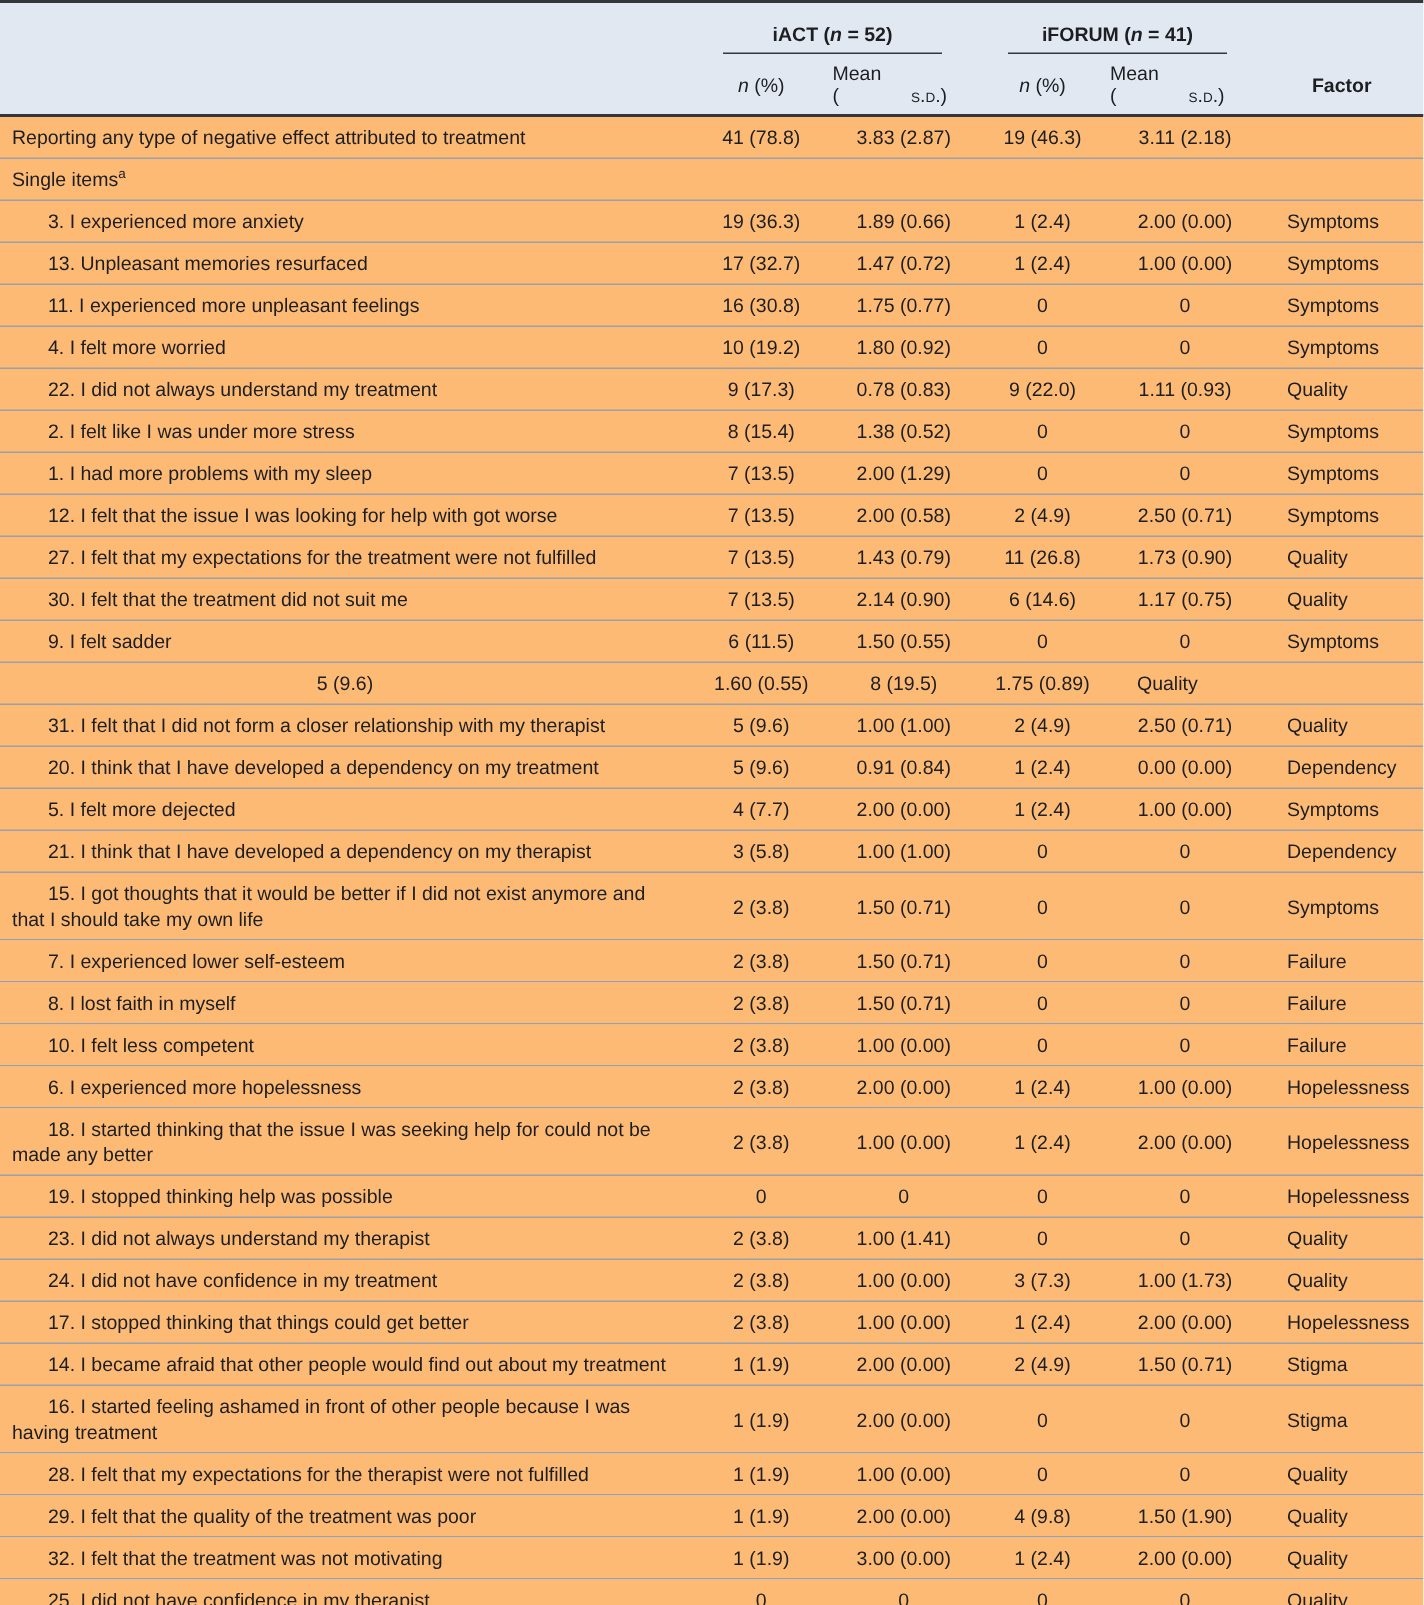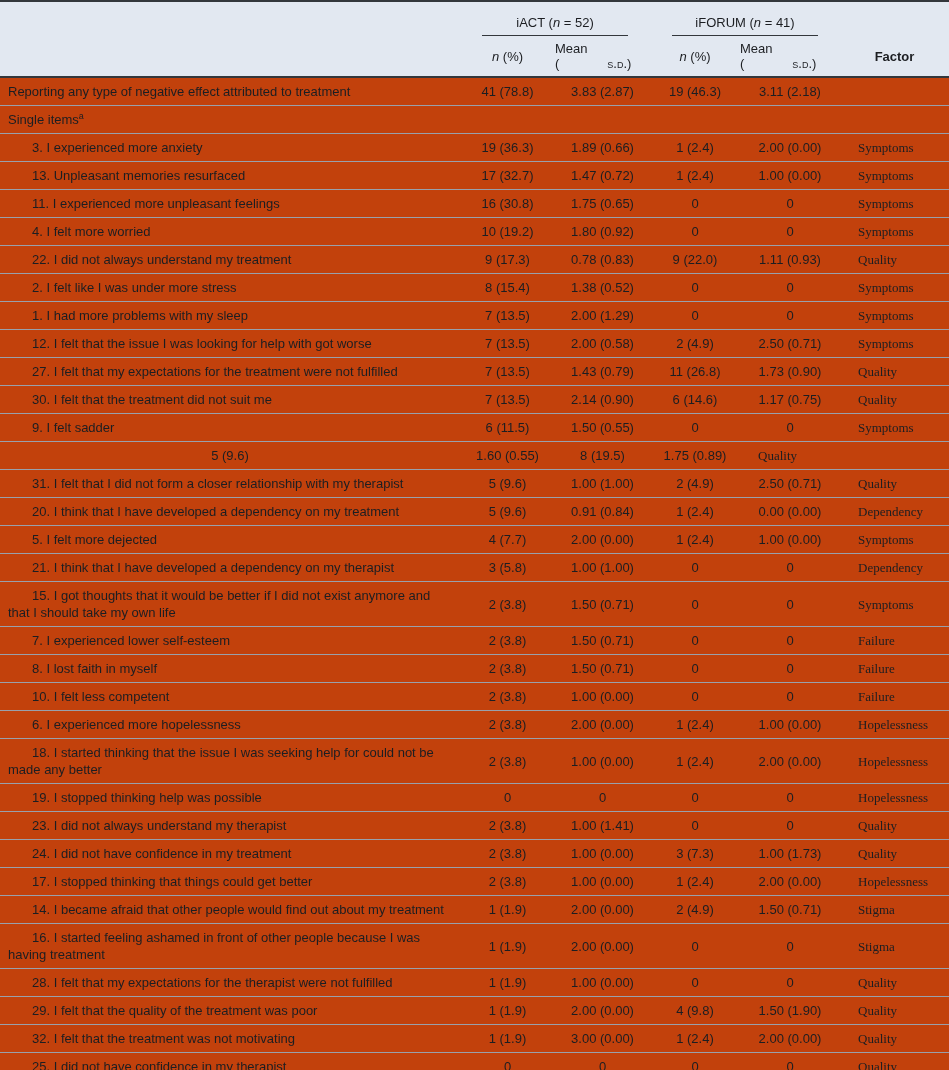--- a/index.html
+++ b/index.html
@@ -18,20 +18,21 @@
   }
   
   .thead {
     background: #e2e8f1;
     border-bottom: 2px solid #33373c;
   }
   .group-row {
     display: grid;
     grid-template-columns: 460px 190px 190px 109px;
     height: 34px;
+    font-weight: bold;
   }
   .group-cell {
     position: relative;
     display: flex;
     align-items: center;
     justify-content: center;
     padding-top: 6px;
   }
   .group-cell::after {
     content: "";
@@ -55,21 +56,21 @@
     justify-content: center;
     font-weight: bold;
   }
   .sc { font-variant: small-caps; margin-left: 48px; }
   i { font-style: italic; }
 
   
   .row {
     display: grid;
     grid-template-columns: 460px 95px 95px 90px 100px 109px;
-    background: #c2410c;
+    background: #fdba74;
     border-bottom: 1px solid #99a0ab;
     min-height: 27px;
   }
   .row:last-child { border-bottom: none; }
   .cell-item {
     padding: 5px 6px 5px 8px;
     line-height: 17px;
     box-sizing: border-box;
   }
   .cell-item.indented { text-indent: 24px; }
@@ -78,21 +79,20 @@
     align-items: center;
     justify-content: center;
     line-height: 17px;
     white-space: nowrap;
   }
   .cell-factor {
     display: flex;
     align-items: center;
     padding-left: 18px;
     line-height: 17px;
-    font-family: Liberation Serif, serif;
   }
   .section-cell {
     grid-column: 1 / -1;
     padding: 5px 6px 5px 8px;
     line-height: 17px;
   }
   sup {
     font-size: 9px;
     line-height: 0;
     vertical-align: super;
@@ -158,21 +158,21 @@
         <div class="cell-item indented">13. Unpleasant memories resurfaced</div>
         <div class="cell-num">17 (32.7)</div>
         <div class="cell-num">1.47 (0.72)</div>
         <div class="cell-num">1 (2.4)</div>
         <div class="cell-num">1.00 (0.00)</div>
         <div class="cell-factor">Symptoms</div>
       </div>
       <div class="row">
         <div class="cell-item indented">11. I experienced more unpleasant feelings</div>
         <div class="cell-num">16 (30.8)</div>
-        <div class="cell-num">1.75 (0.65)</div>
+        <div class="cell-num">1.75 (0.77)</div>
         <div class="cell-num">0</div>
         <div class="cell-num">0</div>
         <div class="cell-factor">Symptoms</div>
       </div>
       <div class="row">
         <div class="cell-item indented">4. I felt more worried</div>
         <div class="cell-num">10 (19.2)</div>
         <div class="cell-num">1.80 (0.92)</div>
         <div class="cell-num">0</div>
         <div class="cell-num">0</div>

